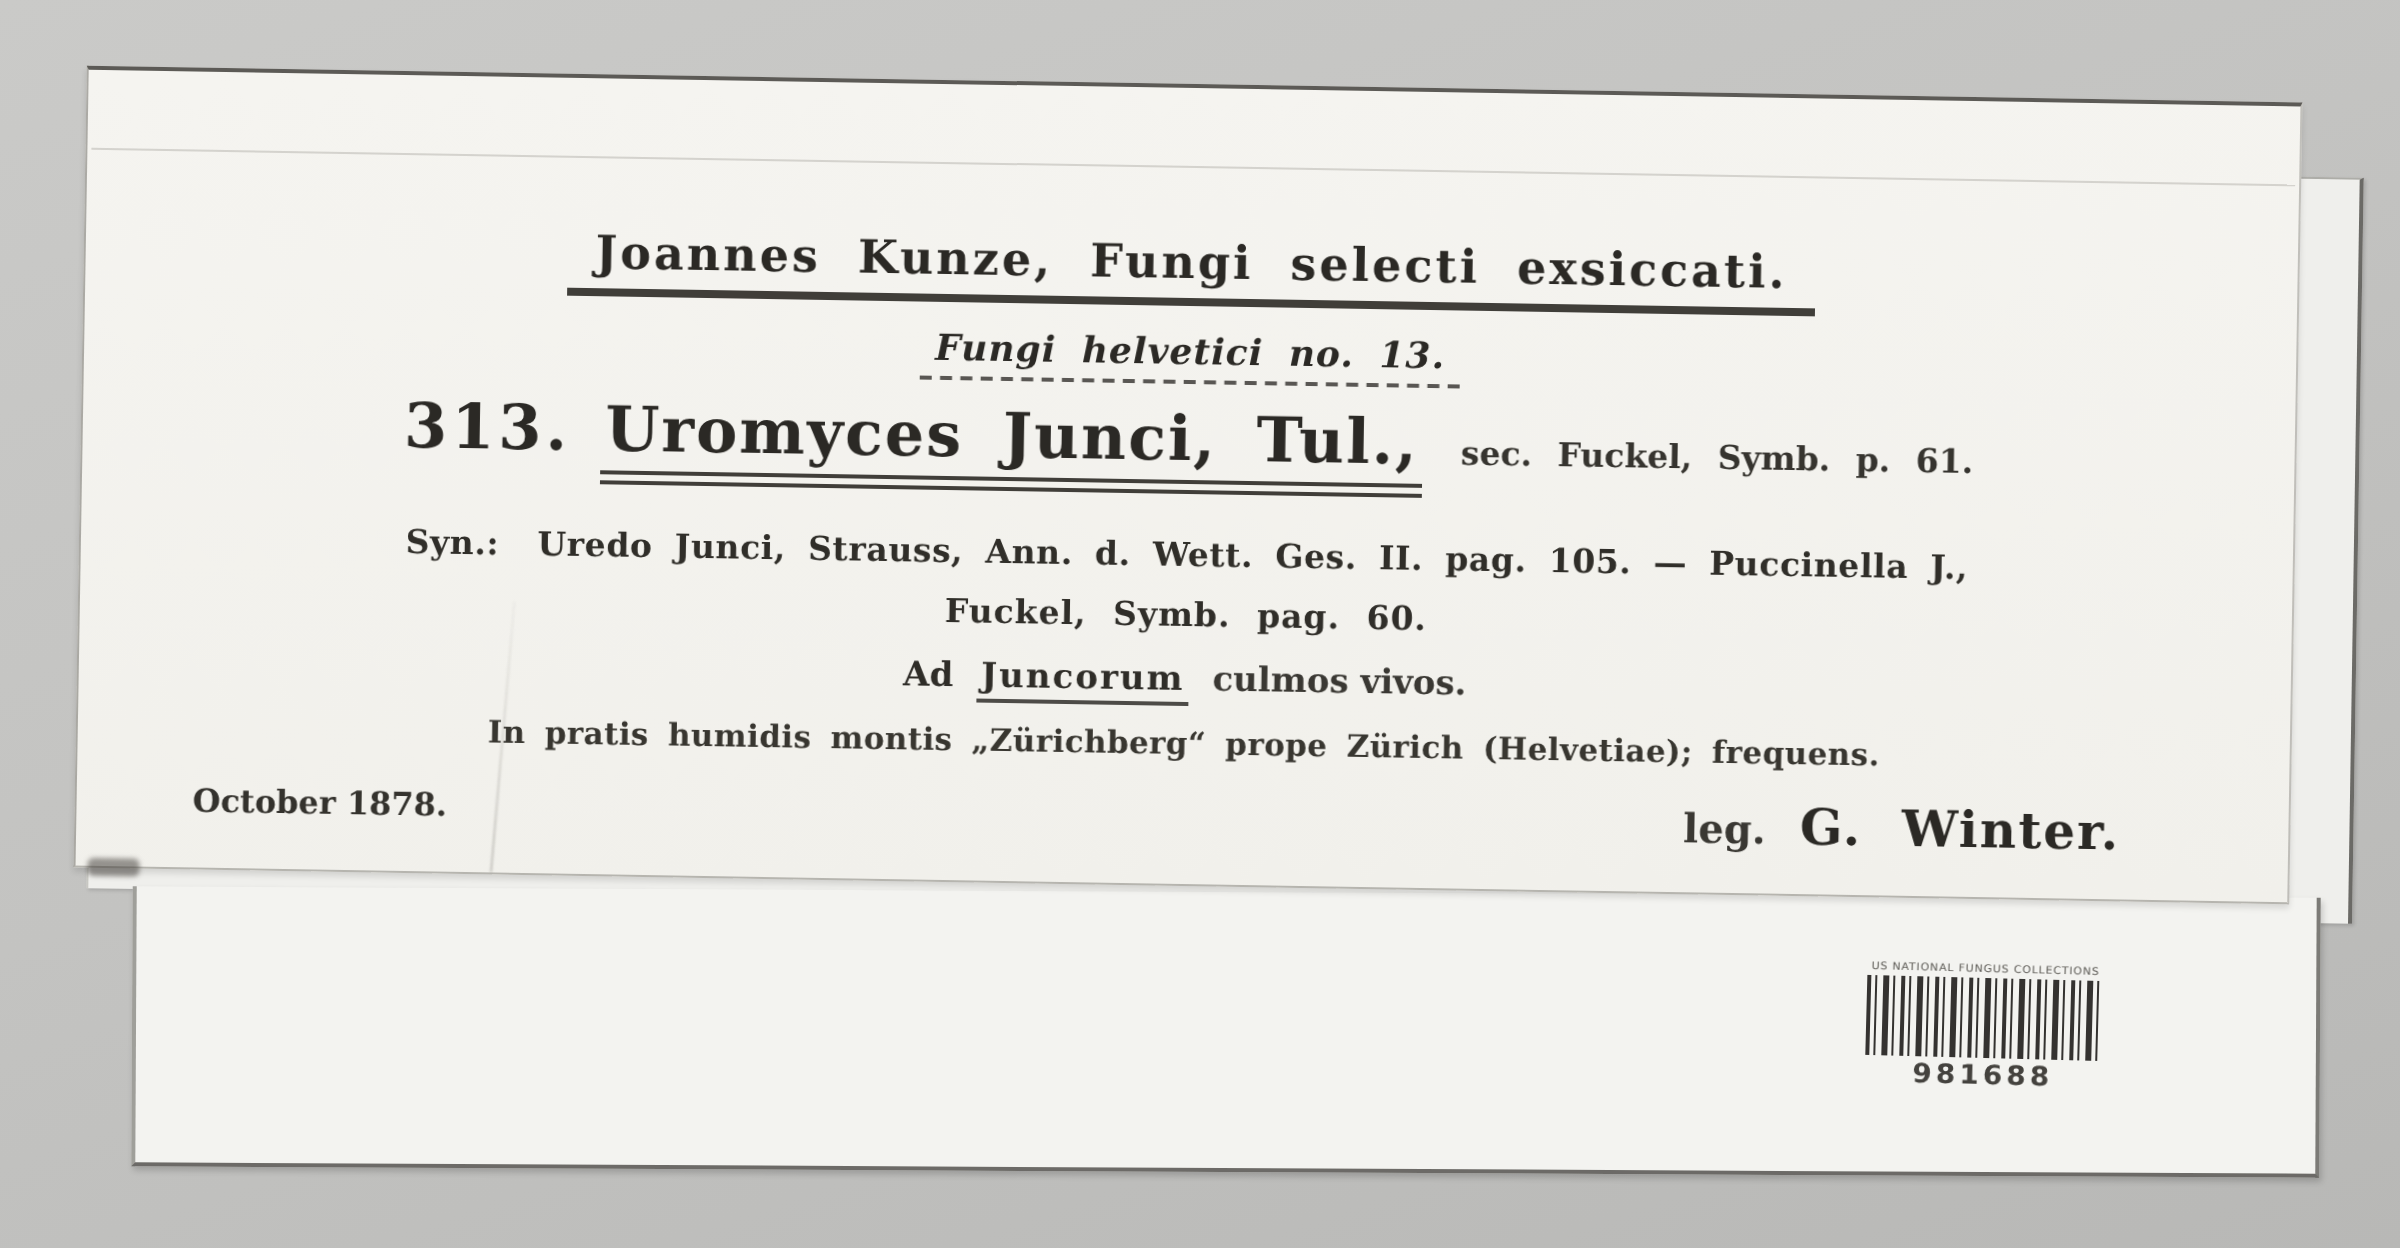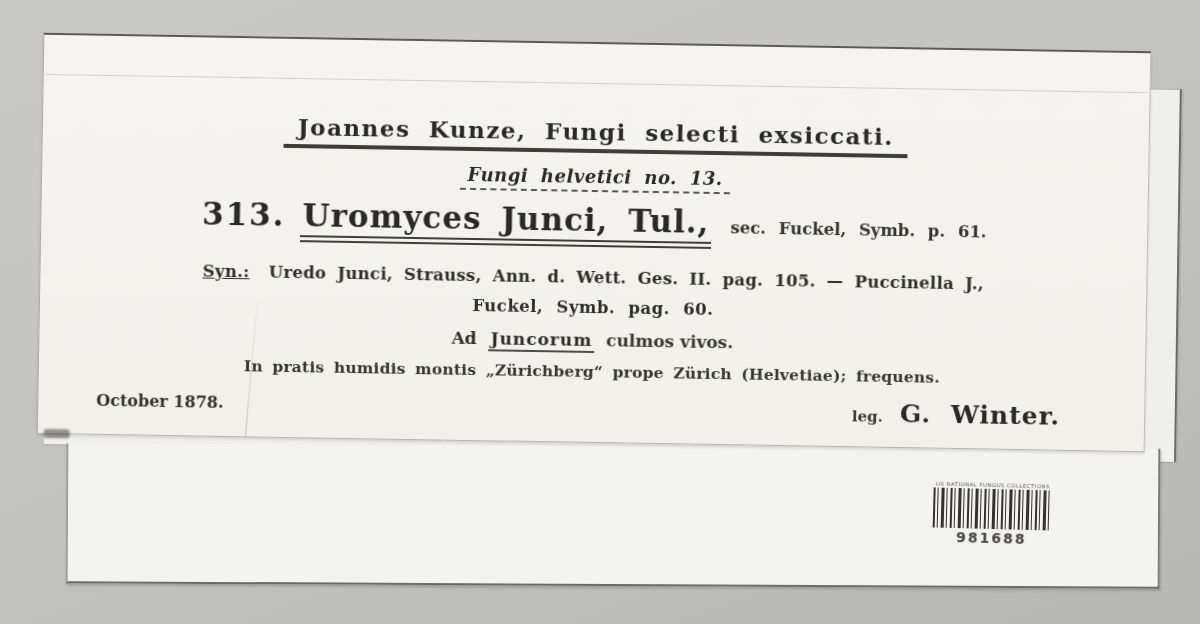--- a/index.html
+++ b/index.html
@@ -52,30 +52,30 @@
     border-bottom:4px solid rgba(44,42,38,.9);padding:0 14px 4px;}
   .l2{top:122px;}
   .l2 span{font-size:18px;font-weight:bold;font-style:italic;word-spacing:6px;letter-spacing:.5px;
     border-bottom:2px dashed rgba(50,48,44,.8);padding:0 8px 3px;}
   .l3{top:158px;}
   .num{font-size:31px;font-weight:bold;letter-spacing:2px;margin-right:10px;}
   .species{font-size:31px;font-weight:bold;letter-spacing:1px;word-spacing:8px;
     border-bottom:7px double rgba(44,42,38,.9);padding:0 2px 2px;}
   .ref{font-size:16.5px;font-weight:bold;word-spacing:7px;margin-left:14px;color:#36342f;}
   .l4{top:224px;font-size:16.5px;font-weight:bold;word-spacing:5px;letter-spacing:.3px;color:#302e29;}
-  .l4 .syn{margin-right:8px;text-decoration:underline;}
+  .l4 .syn{margin-right:8px;}
   .l5{top:254px;font-size:16.5px;font-weight:bold;word-spacing:7px;letter-spacing:.5px;color:#302e29;}
   .l6{top:286px;font-size:17px;color:#2f2d28;font-weight:bold;}
   .host{border-bottom:2.5px solid rgba(48,46,42,.85);padding:0 2px 1px;letter-spacing:1px;margin:0 6px;}
   .sub-suffix{color:#3a3833;}
   .l7{top:318px;font-size:15.5px;font-weight:bold;word-spacing:4px;letter-spacing:.2px;color:#383630;}
   .l8{top:350px;height:40px;}
   .date{position:absolute;left:58px;top:5px;font-size:16px;font-weight:bold;color:#34322d;}
   .leg{position:absolute;right:84px;top:0;}
-  .leg-prefix{font-size:15px;font-weight:bold;color:#3a3833;margin-right:12px;}
+  .leg-prefix{font-size:20px;font-weight:bold;color:#3a3833;margin-right:12px;}
   .leg-name{font-size:25px;font-weight:bold;word-spacing:10px;letter-spacing:1px;}
 
   .showthrough{position:absolute;left:2px;right:2px;top:39px;height:1px;background:rgba(115,112,105,.25);}
   .crease{position:absolute;left:212px;top:262px;width:1px;height:136px;
     background:linear-gradient(180deg,rgba(105,102,95,.05),rgba(105,102,95,.35));
     transform:rotate(4deg);filter:blur(.4px);}
   .corner-smudge{position:absolute;left:6px;bottom:-5px;width:26px;height:9px;
     background:rgba(55,52,48,.5);border-radius:3px;filter:blur(1.2px);}
 
   

